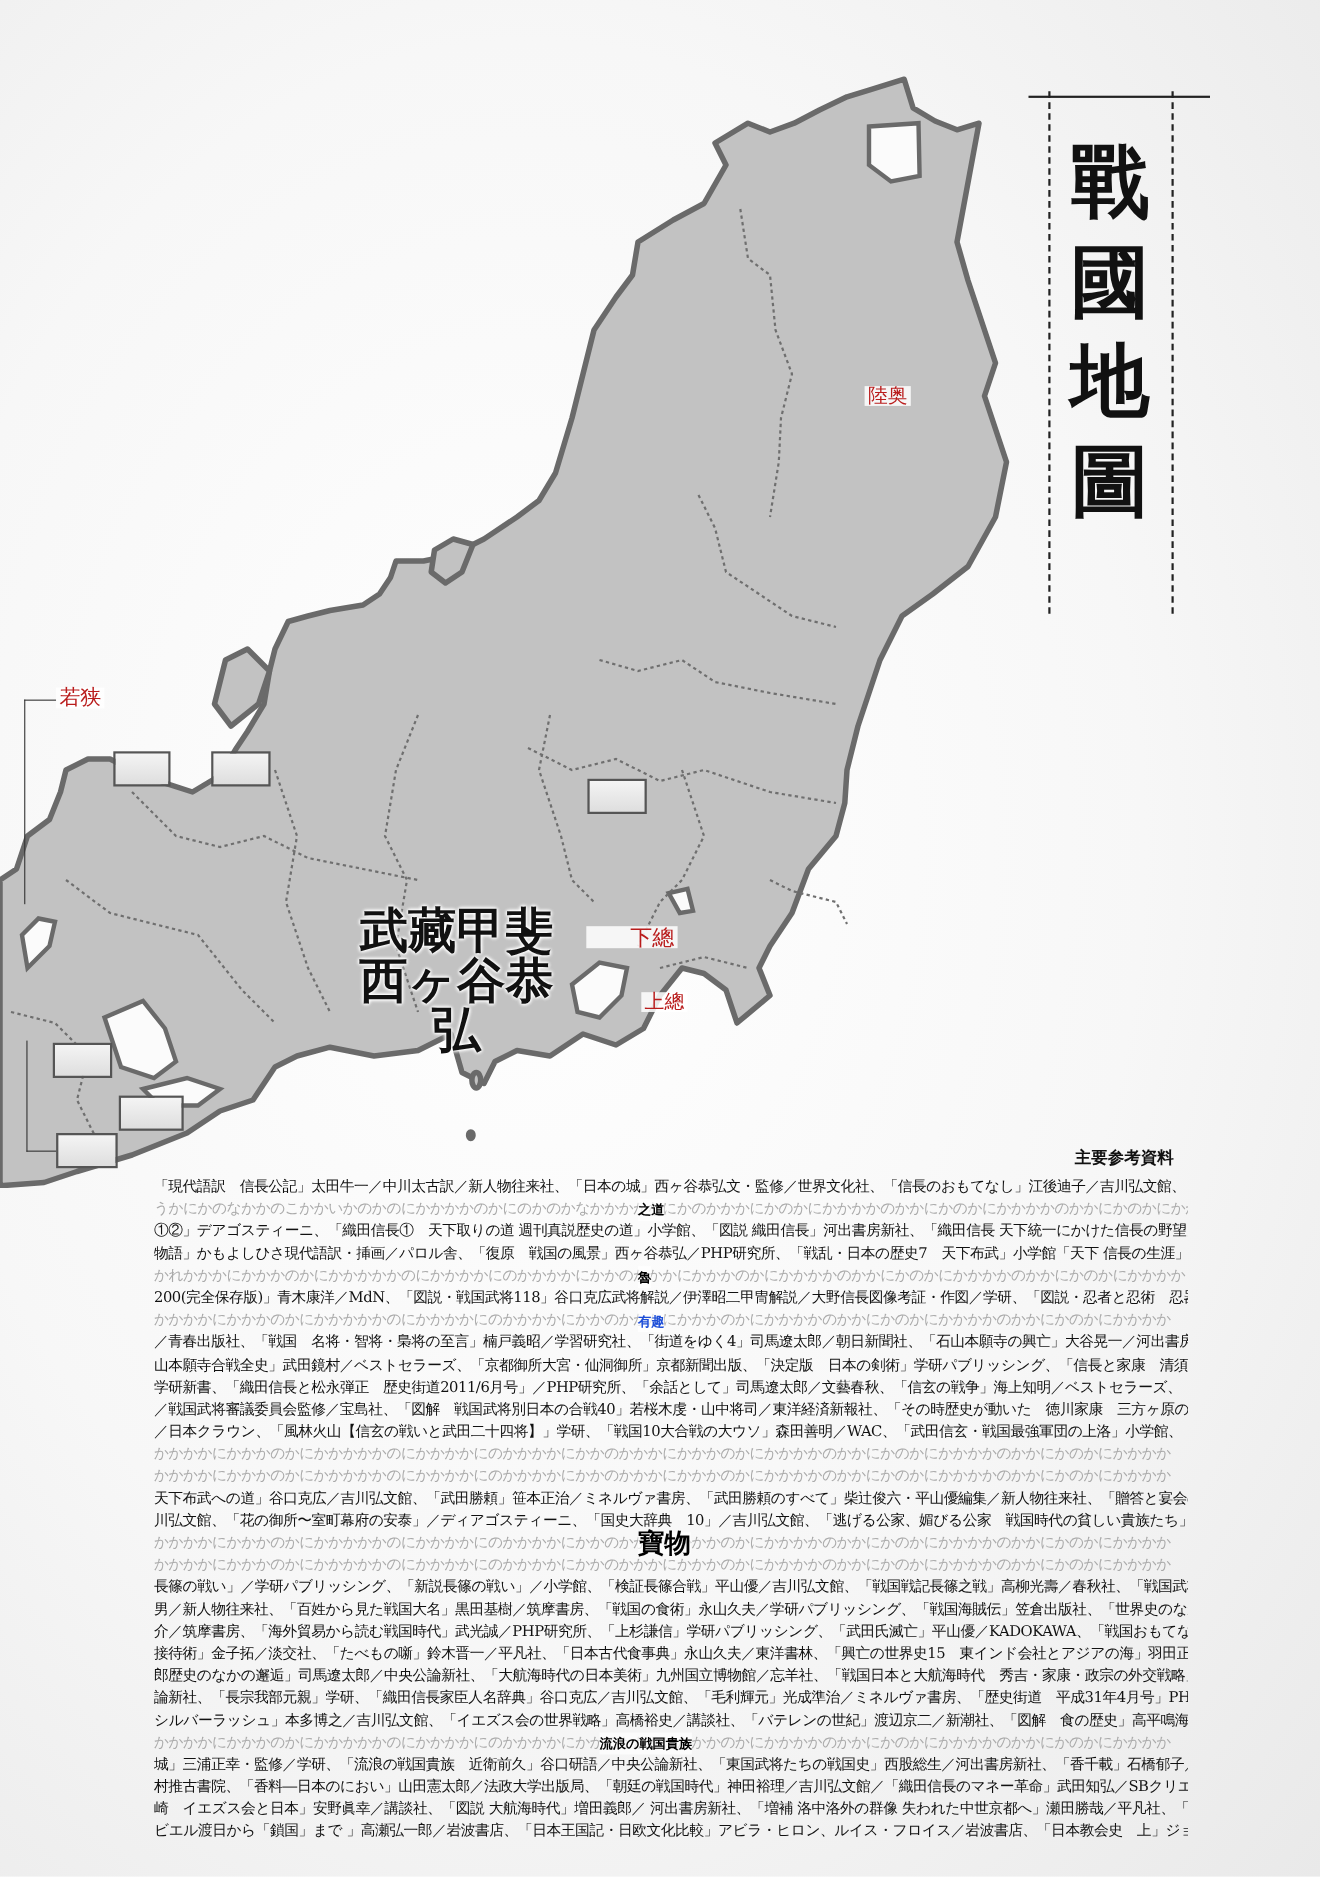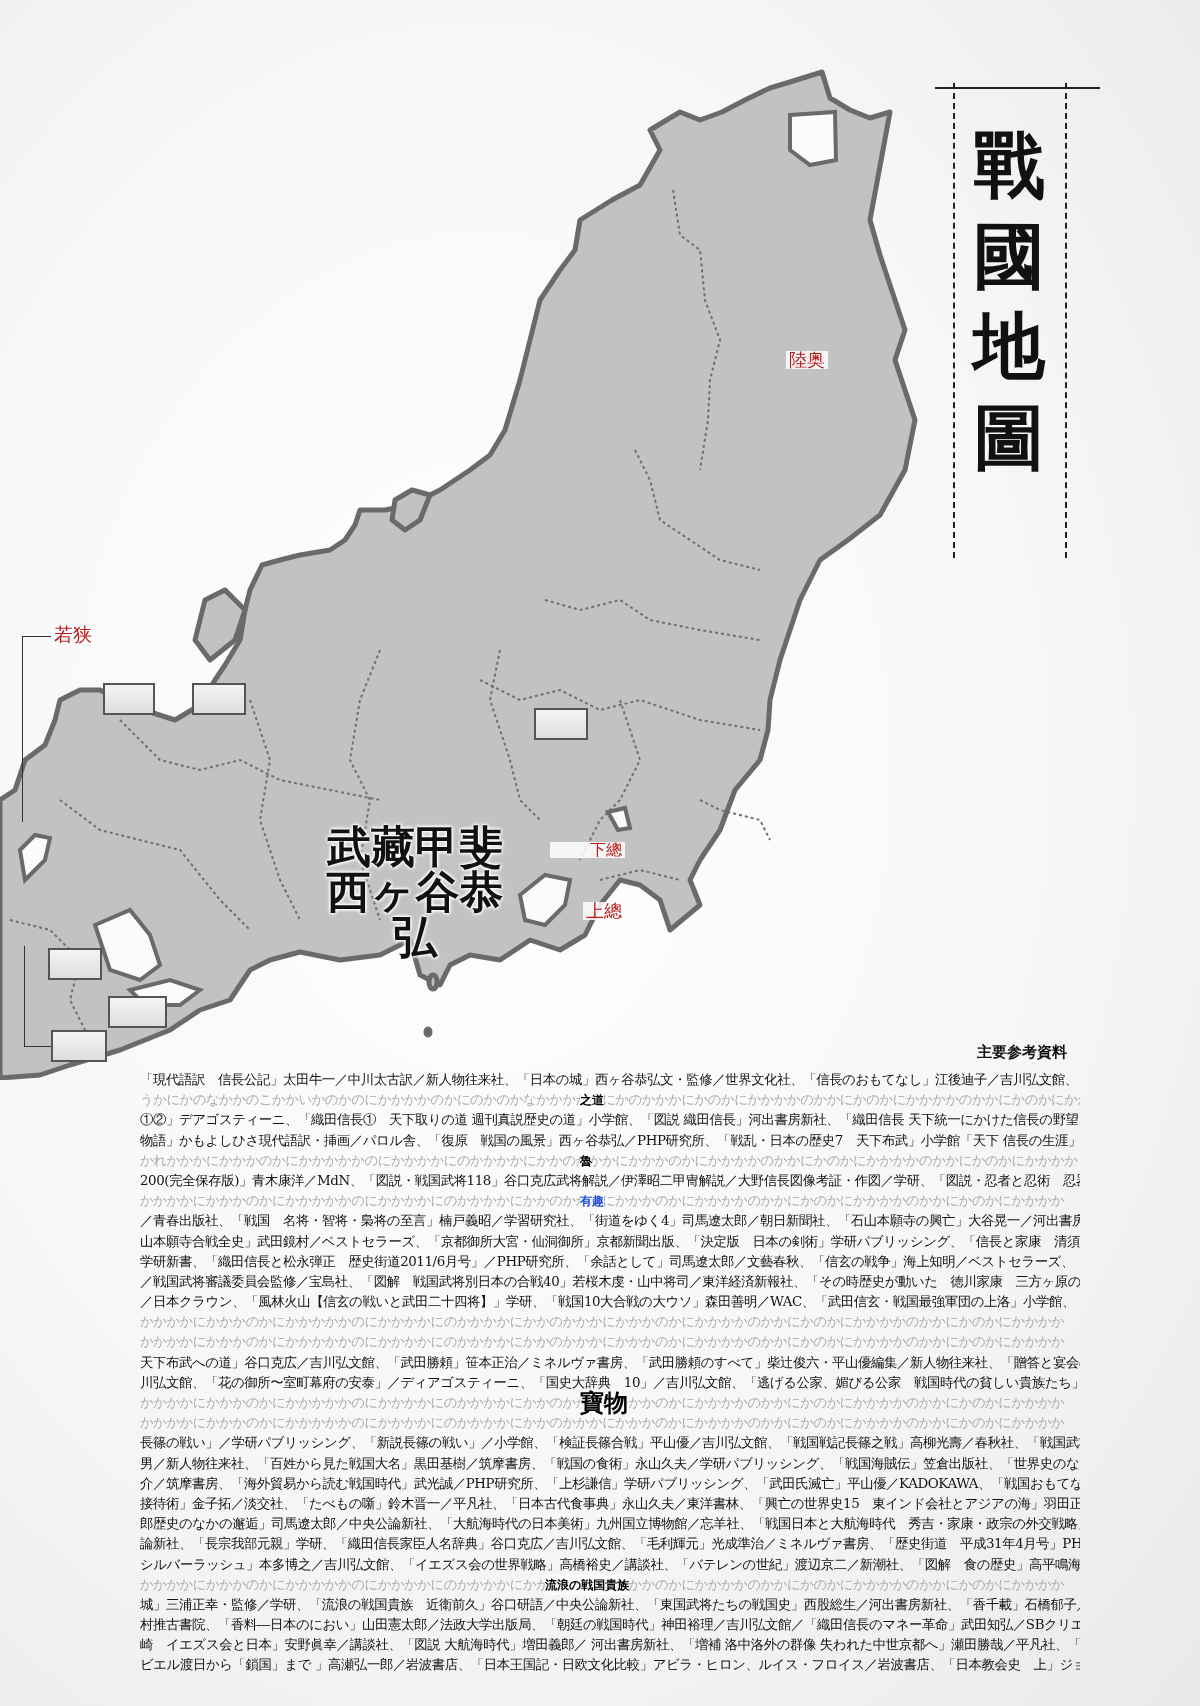--- a/index.html
+++ b/index.html
@@ -73,21 +73,21 @@
   <div class="blank" style="left:534px;top:708px;width:50px;height:28px;"></div>
   <div class="blank" style="left:48px;top:948px;width:50px;height:28px;"></div>
   <div class="blank" style="left:108px;top:996px;width:55px;height:28px;"></div>
   <div class="blank" style="left:51px;top:1030px;width:52px;height:28px;"></div>
 
   <div class="bracket" style="left:22px;top:636px;height:185px;border-top:1.5px solid #333;width:28px;"></div>
   <div class="bracket" style="left:24px;top:946px;height:100px;border-bottom:1.5px solid #333;width:26px;"></div>
 
   <span class="label" style="left:786px;top:351px;font-size:18px;">陸奥</span>
   <span class="label" style="left:51px;top:625px;font-size:19px;">若狭</span>
-  <span class="label" style="left:550px;top:842px;font-size:16px;padding-left:40px;">下總</span>
+  <span class="label" style="left:533px;top:842px;font-size:20px;padding-left:40px;">下總</span>
   <span class="label" style="left:583px;top:902px;font-size:18px;">上總</span>
 
   <div class="big" style="left:305px;top:825px;width:220px;">
     <div>武藏甲斐</div>
     <div>西ヶ谷恭弘</div>
   </div>
 
   <div class="titleline"></div>
   <div class="titlebox"></div>
   <div class="title">

